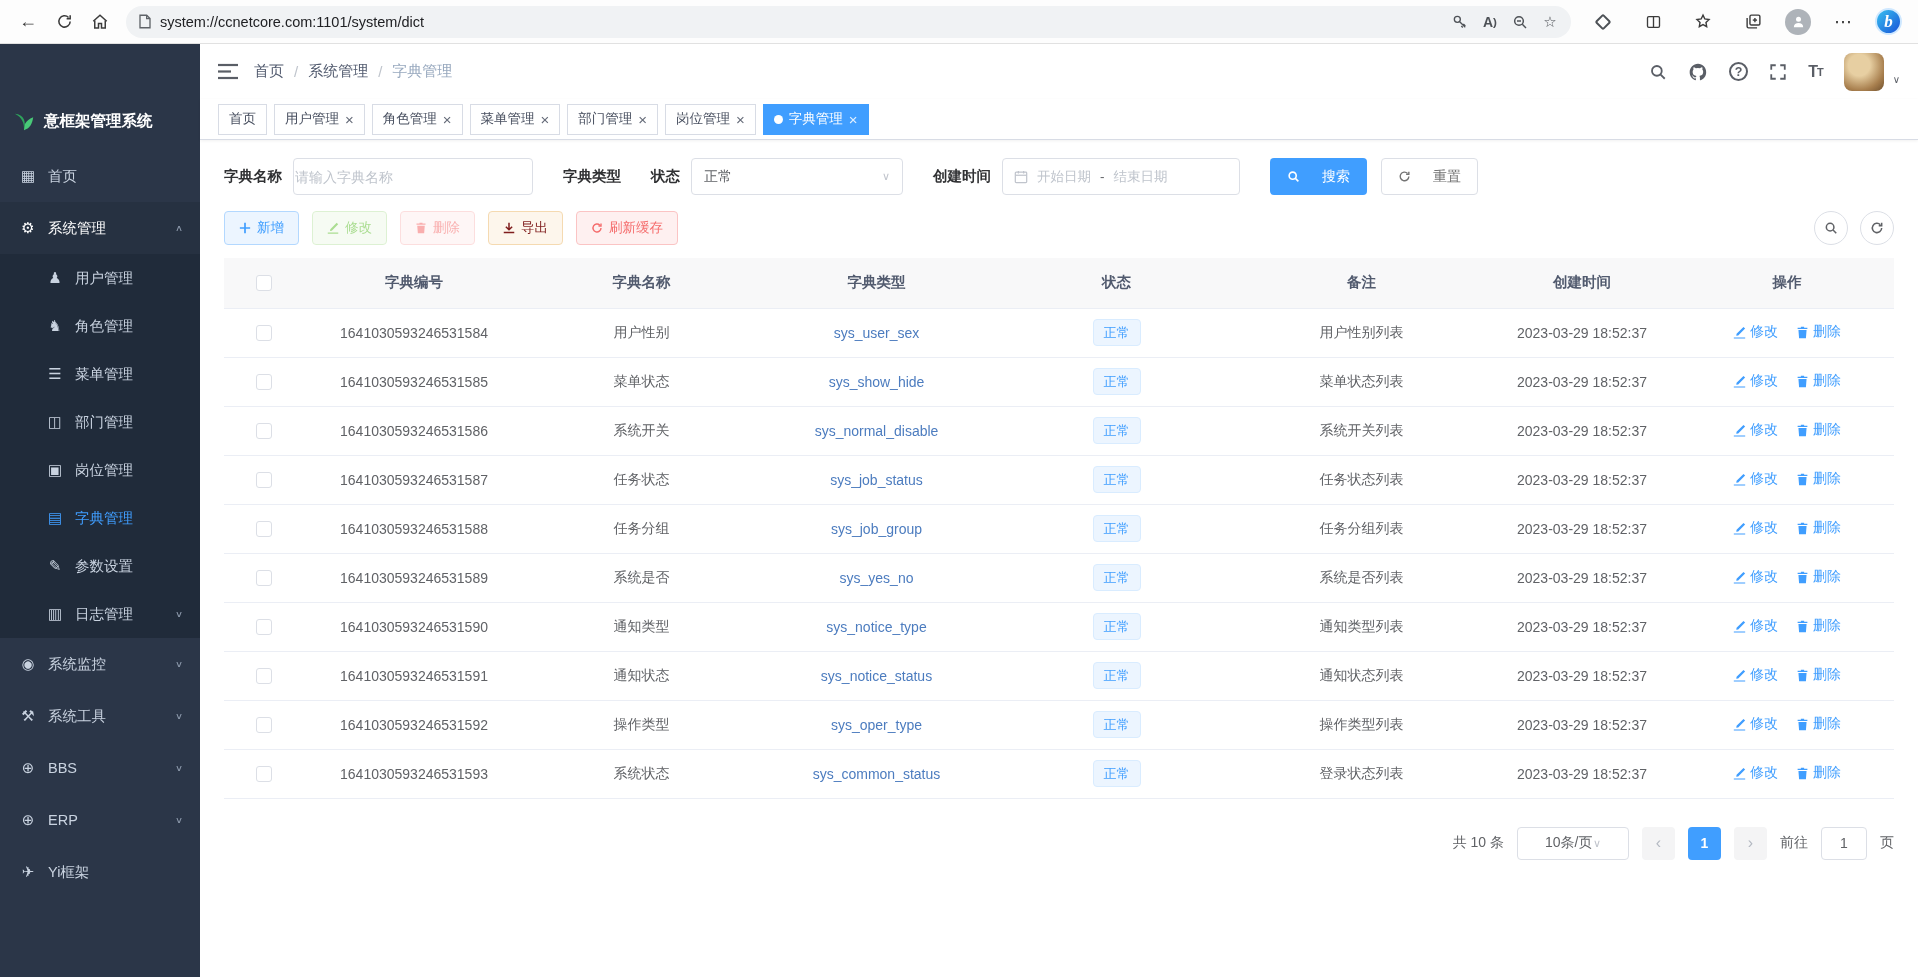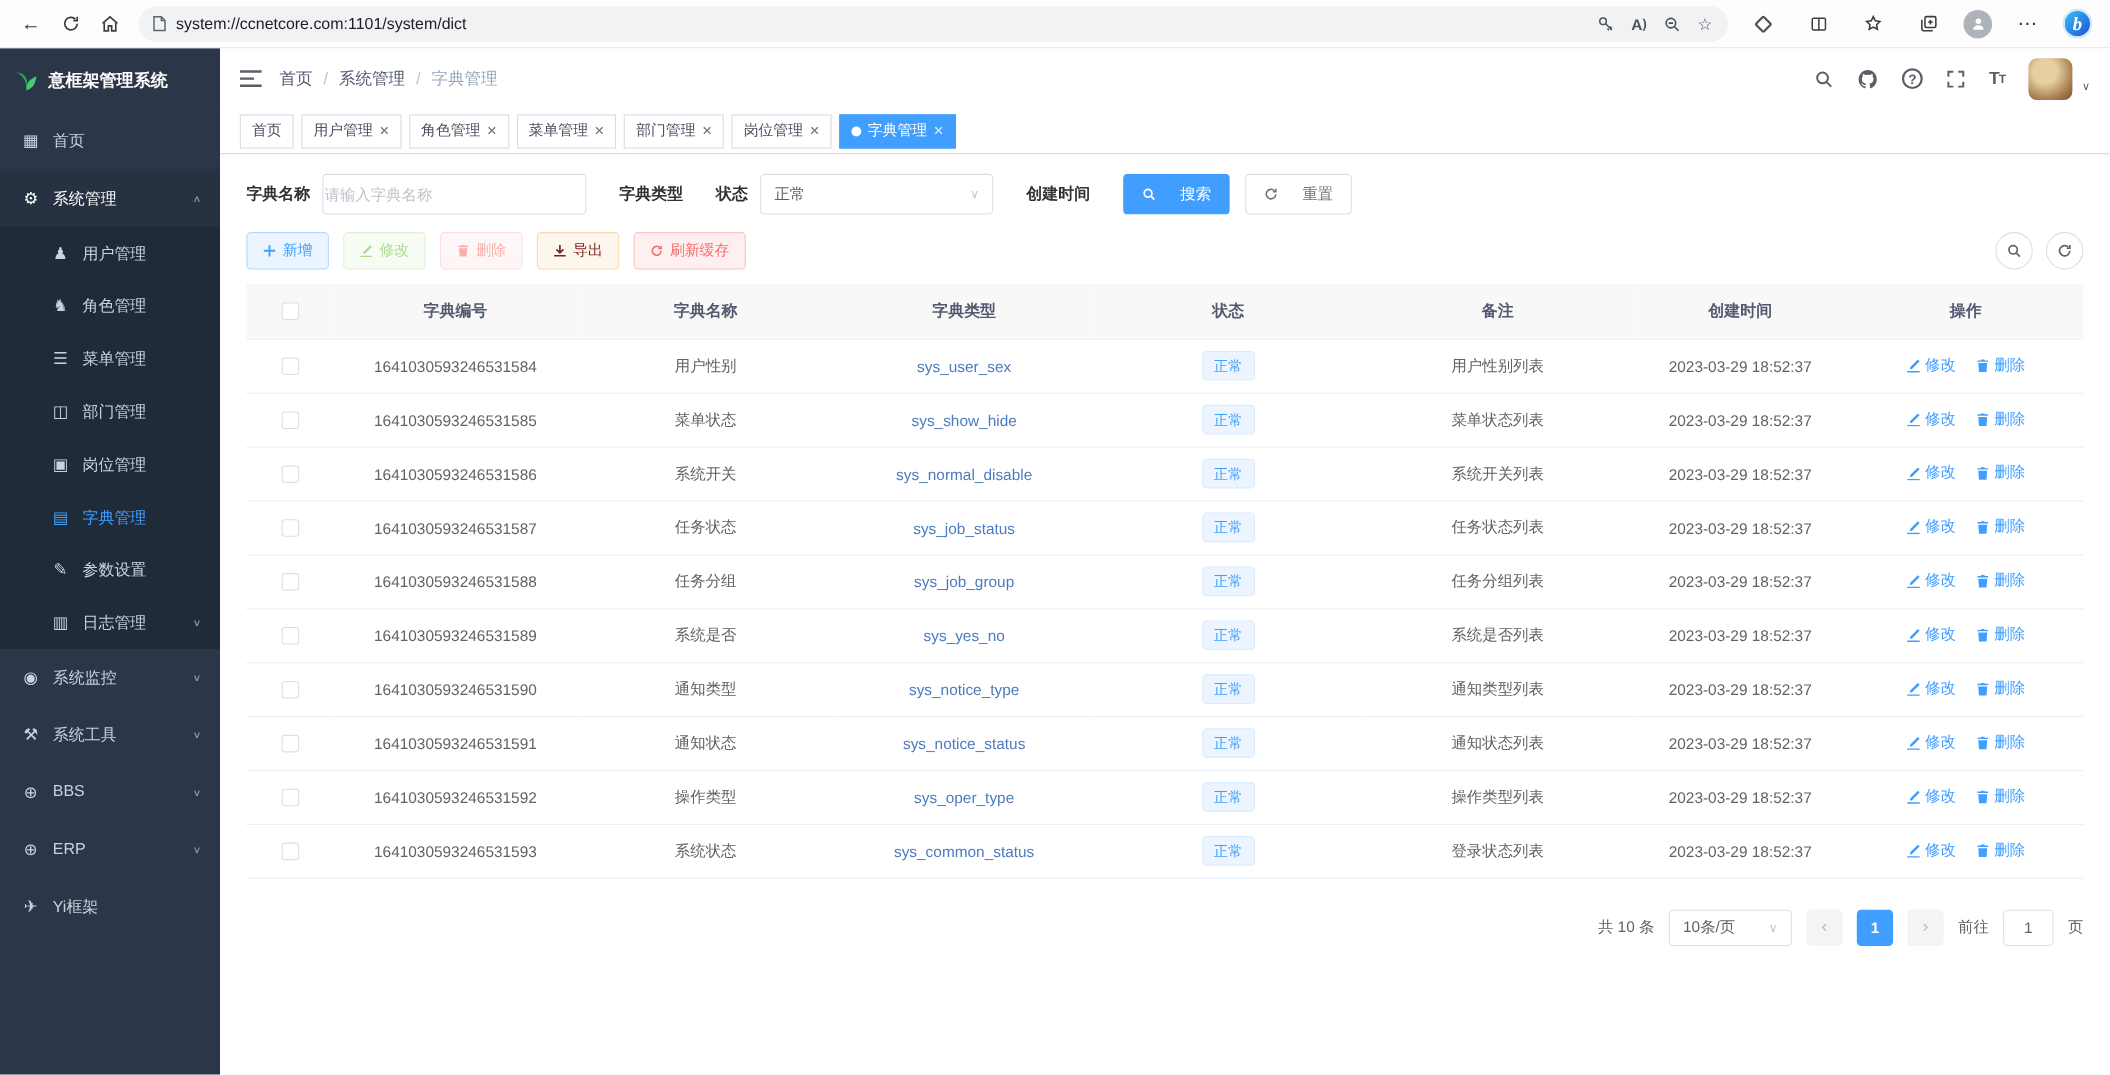--- a/index.html
+++ b/index.html
@@ -18,21 +18,21 @@
   .right-icons { display:flex; align-items:center; gap:14px; padding:0 6px; flex-shrink:0; }
   .diamond { width:12px; height:12px; border:2px solid #4d5156; transform:rotate(45deg); border-radius:2px; }
   .profile-circle { width:26px; height:26px; border-radius:50%; background:#aeb3b9; display:flex; align-items:center; justify-content:center; color:#fff; }
   .bing-circle { width:27px; height:27px; border-radius:50%; background:linear-gradient(135deg,#37c0f0,#1a54d8); color:#fff; display:flex; align-items:center; justify-content:center; font-family:"Liberation Serif",serif; font-style:italic; font-weight:700; font-size:17px; border:2px solid #cfe8ff; }
 
   
   .app { flex:1; display:flex; min-height:0; }
 
   
   .sidebar { width:200px; background:#2b3648; color:#c9d3e0; flex-shrink:0; display:flex; flex-direction:column; }
-  .logo { height:58px; display:flex; align-items:center; gap:9px; padding:0 13px; color:#fff; font-weight:700; font-size:15.5px; flex-shrink:0; }
+  .logo { height:58px; display:flex; align-items:center; gap:9px; padding:0 13px; color:#fff; font-weight:700; font-size:15.5px; flex-shrink:0;margin-top:48px; }
   .menu { flex:1; overflow:hidden; }
   .menu-item { height:52px; display:flex; align-items:center; padding:0 17px; font-size:14.5px; cursor:pointer; }
   .menu-item.open { background:#263141; color:#fff; }
   .submenu { background:#202b3a; }
   .submenu-item { height:48px; display:flex; align-items:center; padding:0 17px 0 44px; font-size:14.5px; cursor:pointer; }
   .submenu-item.active { color:#409eff; }
   .mi-icon { width:22px; margin-right:9px; font-size:15px; text-align:center; flex-shrink:0; }
   .mi-label { flex:1; white-space:nowrap; }
   .mi-arrow { font-size:11px; color:#8d9aac; transform:scaleY(.8); }
 
@@ -86,21 +86,21 @@
 
   table { width:100%; border-collapse:collapse; table-layout:fixed; }
   thead th { background:#f8f8f9; height:50px; font-size:14.5px; color:#515a6e; font-weight:700; text-align:center; border-bottom:1px solid #ebeef5; }
   tbody td { height:49px; font-size:14px; color:#606266; text-align:center; border-bottom:1px solid #ebeef5; white-space:nowrap; overflow:hidden; }
   .checkbox { display:inline-block; width:16px; height:16px; border:1px solid #dcdfe6; border-radius:3px; background:#fff; vertical-align:middle; cursor:pointer; }
   .type-link { color:#4c7cbf; cursor:pointer; text-decoration:none; }
   .tag-normal { display:inline-block; padding:3px 10px; font-size:13px; background:#ecf5ff; border:1px solid #d9ecff; color:#409eff; border-radius:4px; line-height:1.5; }
   .op-link { color:#409eff; display:inline-flex; align-items:center; gap:4px; margin:0 9px; cursor:pointer; font-size:14px; }
 
   .pagination { display:flex; align-items:center; justify-content:flex-end; gap:13px; margin-top:28px; font-size:14px; color:#606266; }
-  .page-size { width:112px; height:33px; border:1px solid #dcdfe6; border-radius:4px; display:flex; align-items:center; justify-content:space-between; padding:0 12px; cursor:pointer; background:#fff; }
+  .page-size { width:112px; height:33px; border:1px solid #dcdfe6; border-radius:4px; display:flex; align-items:center; justify-content:space-between; padding:0 27px; cursor:pointer; background:#fff; }
   .pg-btn { min-width:33px; height:33px; background:#f4f4f5; border-radius:4px; display:flex; align-items:center; justify-content:center; color:#b4b9c2; font-size:16px; cursor:pointer; }
   .pg-btn.page-active { background:#409eff; color:#fff; font-weight:700; font-size:14px; }
   .goto-input { width:46px; height:33px; border:1px solid #dcdfe6; border-radius:4px; text-align:center; font-size:14px; color:#606266; outline:none; font-family:inherit; }
 </style>
 </head>
 <body>
 
 <div class="browser-bar">
   <span class="bicon">←</span>
   <span class="bicon">
@@ -341,20 +341,33 @@
         </div>
         <div class="f-group">
           <span class="f-label">状态</span>
           <div class="f-select">
             <span>正常</span>
             <span class="sel-caret">∨</span>
           </div>
         </div>
         <div class="f-group">
           <span class="f-label">创建时间</span>
+          <div class="f-date">
+            <span>
+              <svg width="14" height="14" viewBox="0 0 16 16" fill="none" stroke="#c0c4cc" stroke-width="1.4">
+                  <rect x="1.5" y="2.5" width="13" height="12" rx="1"></rect>
+                  <line x1="1.5" y1="6" x2="14.5" y2="6"></line>
+                  <line x1="5" y1="1" x2="5" y2="4"></line>
+                  <line x1="11" y1="1" x2="11" y2="4"></line>
+                </svg>
+            </span>
+            <span>开始日期</span>
+            <span class="sep">-</span>
+            <span>结束日期</span>
+          </div>
         </div>
         <button class="btn btn-search">
           <svg width="13" height="13" viewBox="0 0 24 24" fill="none" stroke="#fff" stroke-width="3">
               <circle cx="10.5" cy="10.5" r="6.5"></circle>
               <line x1="15.5" y1="15.5" x2="21" y2="21"></line>
             </svg>
           <span>搜索</span>
         </button>
         <button class="btn btn-reset">
           <svg width="13" height="13" viewBox="0 0 24 24" fill="none" stroke="currentColor" stroke-width="2.6">

